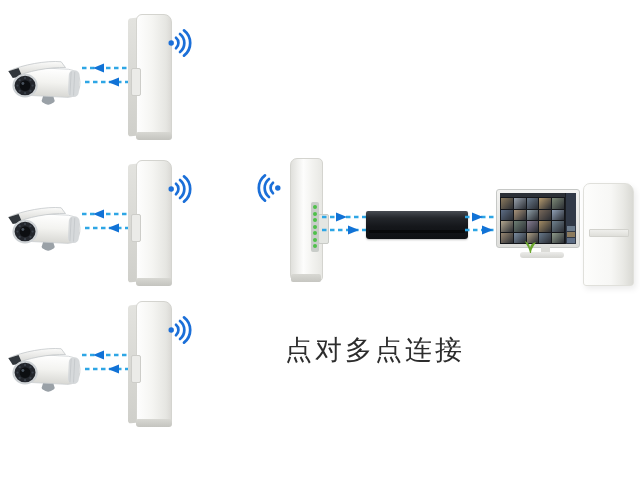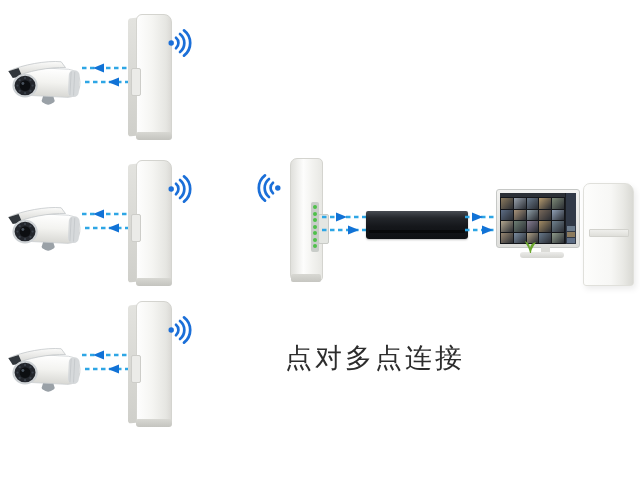--- a/index.html
+++ b/index.html
@@ -39,21 +39,21 @@
   .thumb{min-width:0;min-height:0;}
   .sidebar{width:11px;background:#313947;border-left:1px solid #1a1d22;display:flex;flex-direction:column;justify-content:flex-end;gap:1px;padding:1px;box-sizing:border-box;}
   .sthumb{height:5px;width:100%;}
   .neck{position:absolute;left:45px;top:58px;width:9px;height:6px;background:#dcdcd8;}
   .mbase{position:absolute;left:24px;top:63px;width:44px;height:6px;background:linear-gradient(180deg,#ececea,#d5d5d1);border-radius:3px;}
   .plant{position:absolute;left:28px;top:50px;}
   
   .tower{position:absolute;left:583px;top:183px;width:49px;height:101px;background:linear-gradient(90deg,#fdfdfc,#f7f7f5 55%,#e9e9e5 80%,#d9d9d4);border:1px solid #e0e0db;border-radius:7px 9px 3px 3px;box-shadow:2px 3px 6px rgba(0,0,0,.08);}
   .tower-slot{position:absolute;left:5px;top:45px;width:38px;height:6px;background:linear-gradient(180deg,#efefec,#dfdfda);border:1px solid #d2d2cd;border-radius:1px;}
   
-  .caption{position:absolute;left:285px;top:340px;font-family:Liberation Serif, serif;font-size:27px;color:var(--text-color);letter-spacing:3px;white-space:nowrap;}
+  .caption{position:absolute;left:285px;top:332px;font-family:Liberation Serif, serif;font-size:27px;color:var(--text-color);letter-spacing:3px;white-space:nowrap;}
 </style>
 </head>
 <body>
 
 <div id="canvas">
 
   <svg width="0" height="0" style="position:absolute" aria-hidden="true">
     <defs>
       <linearGradient id="g-cam-body" x1="0" y1="0" x2="0" y2="1">
         <stop offset="0" stop-color="#ffffff"></stop>

